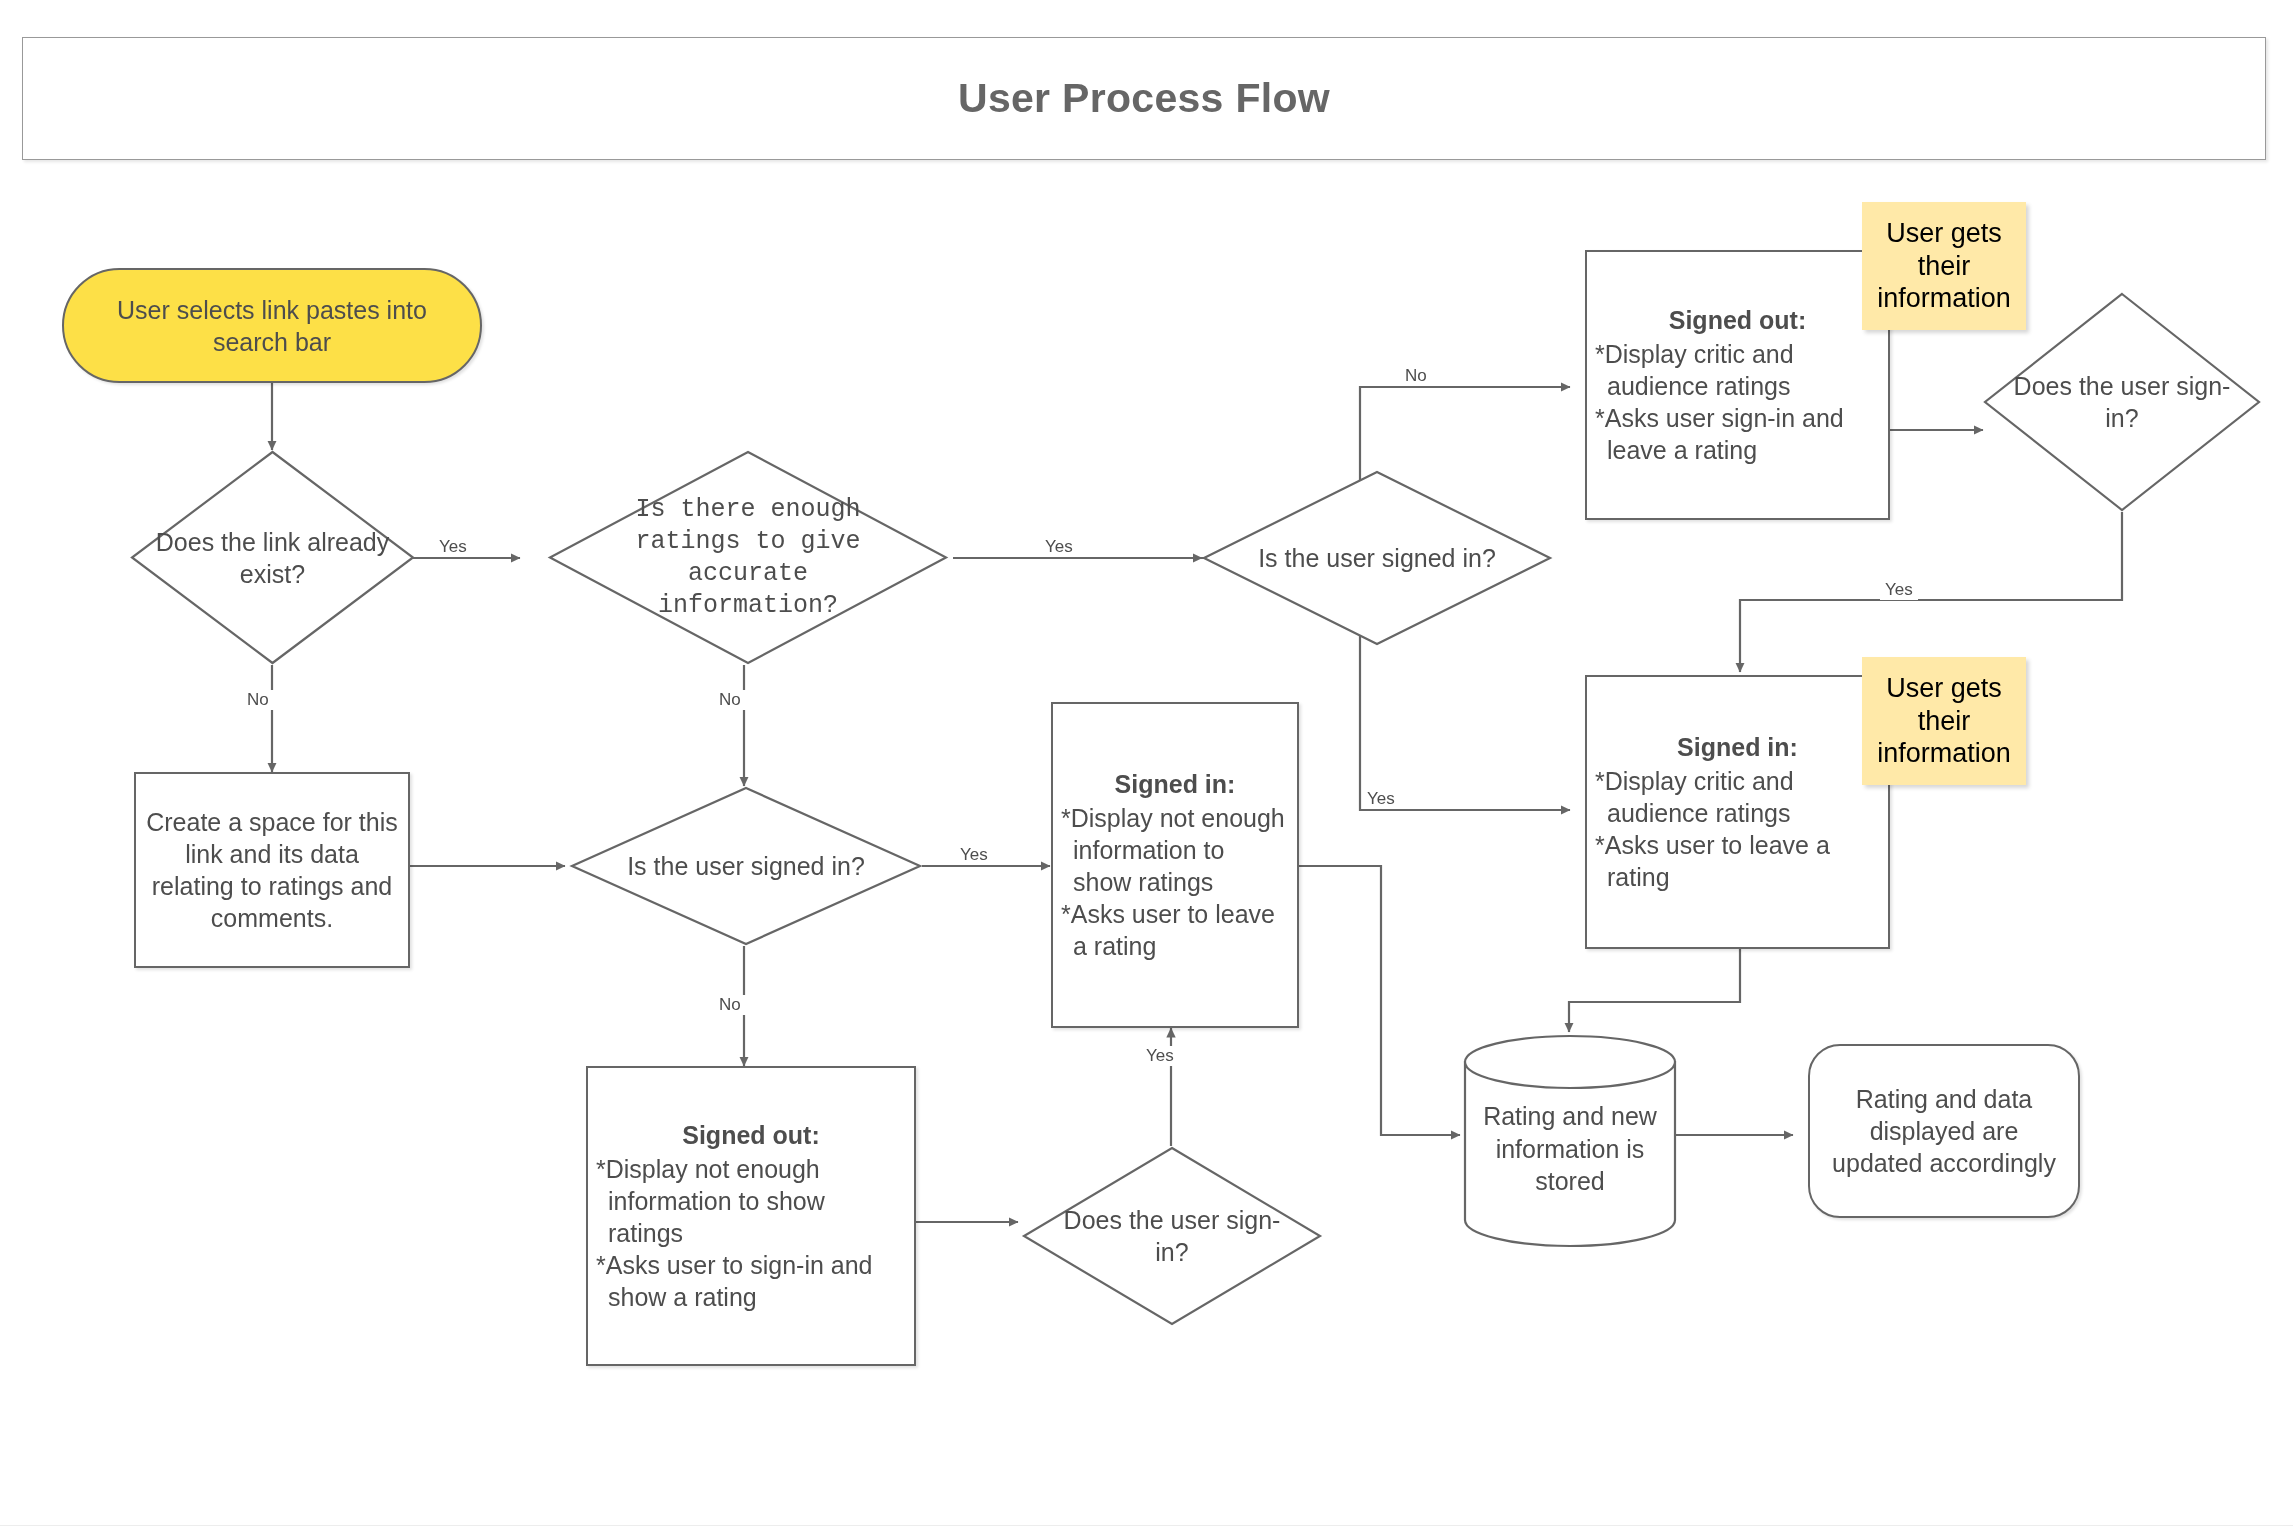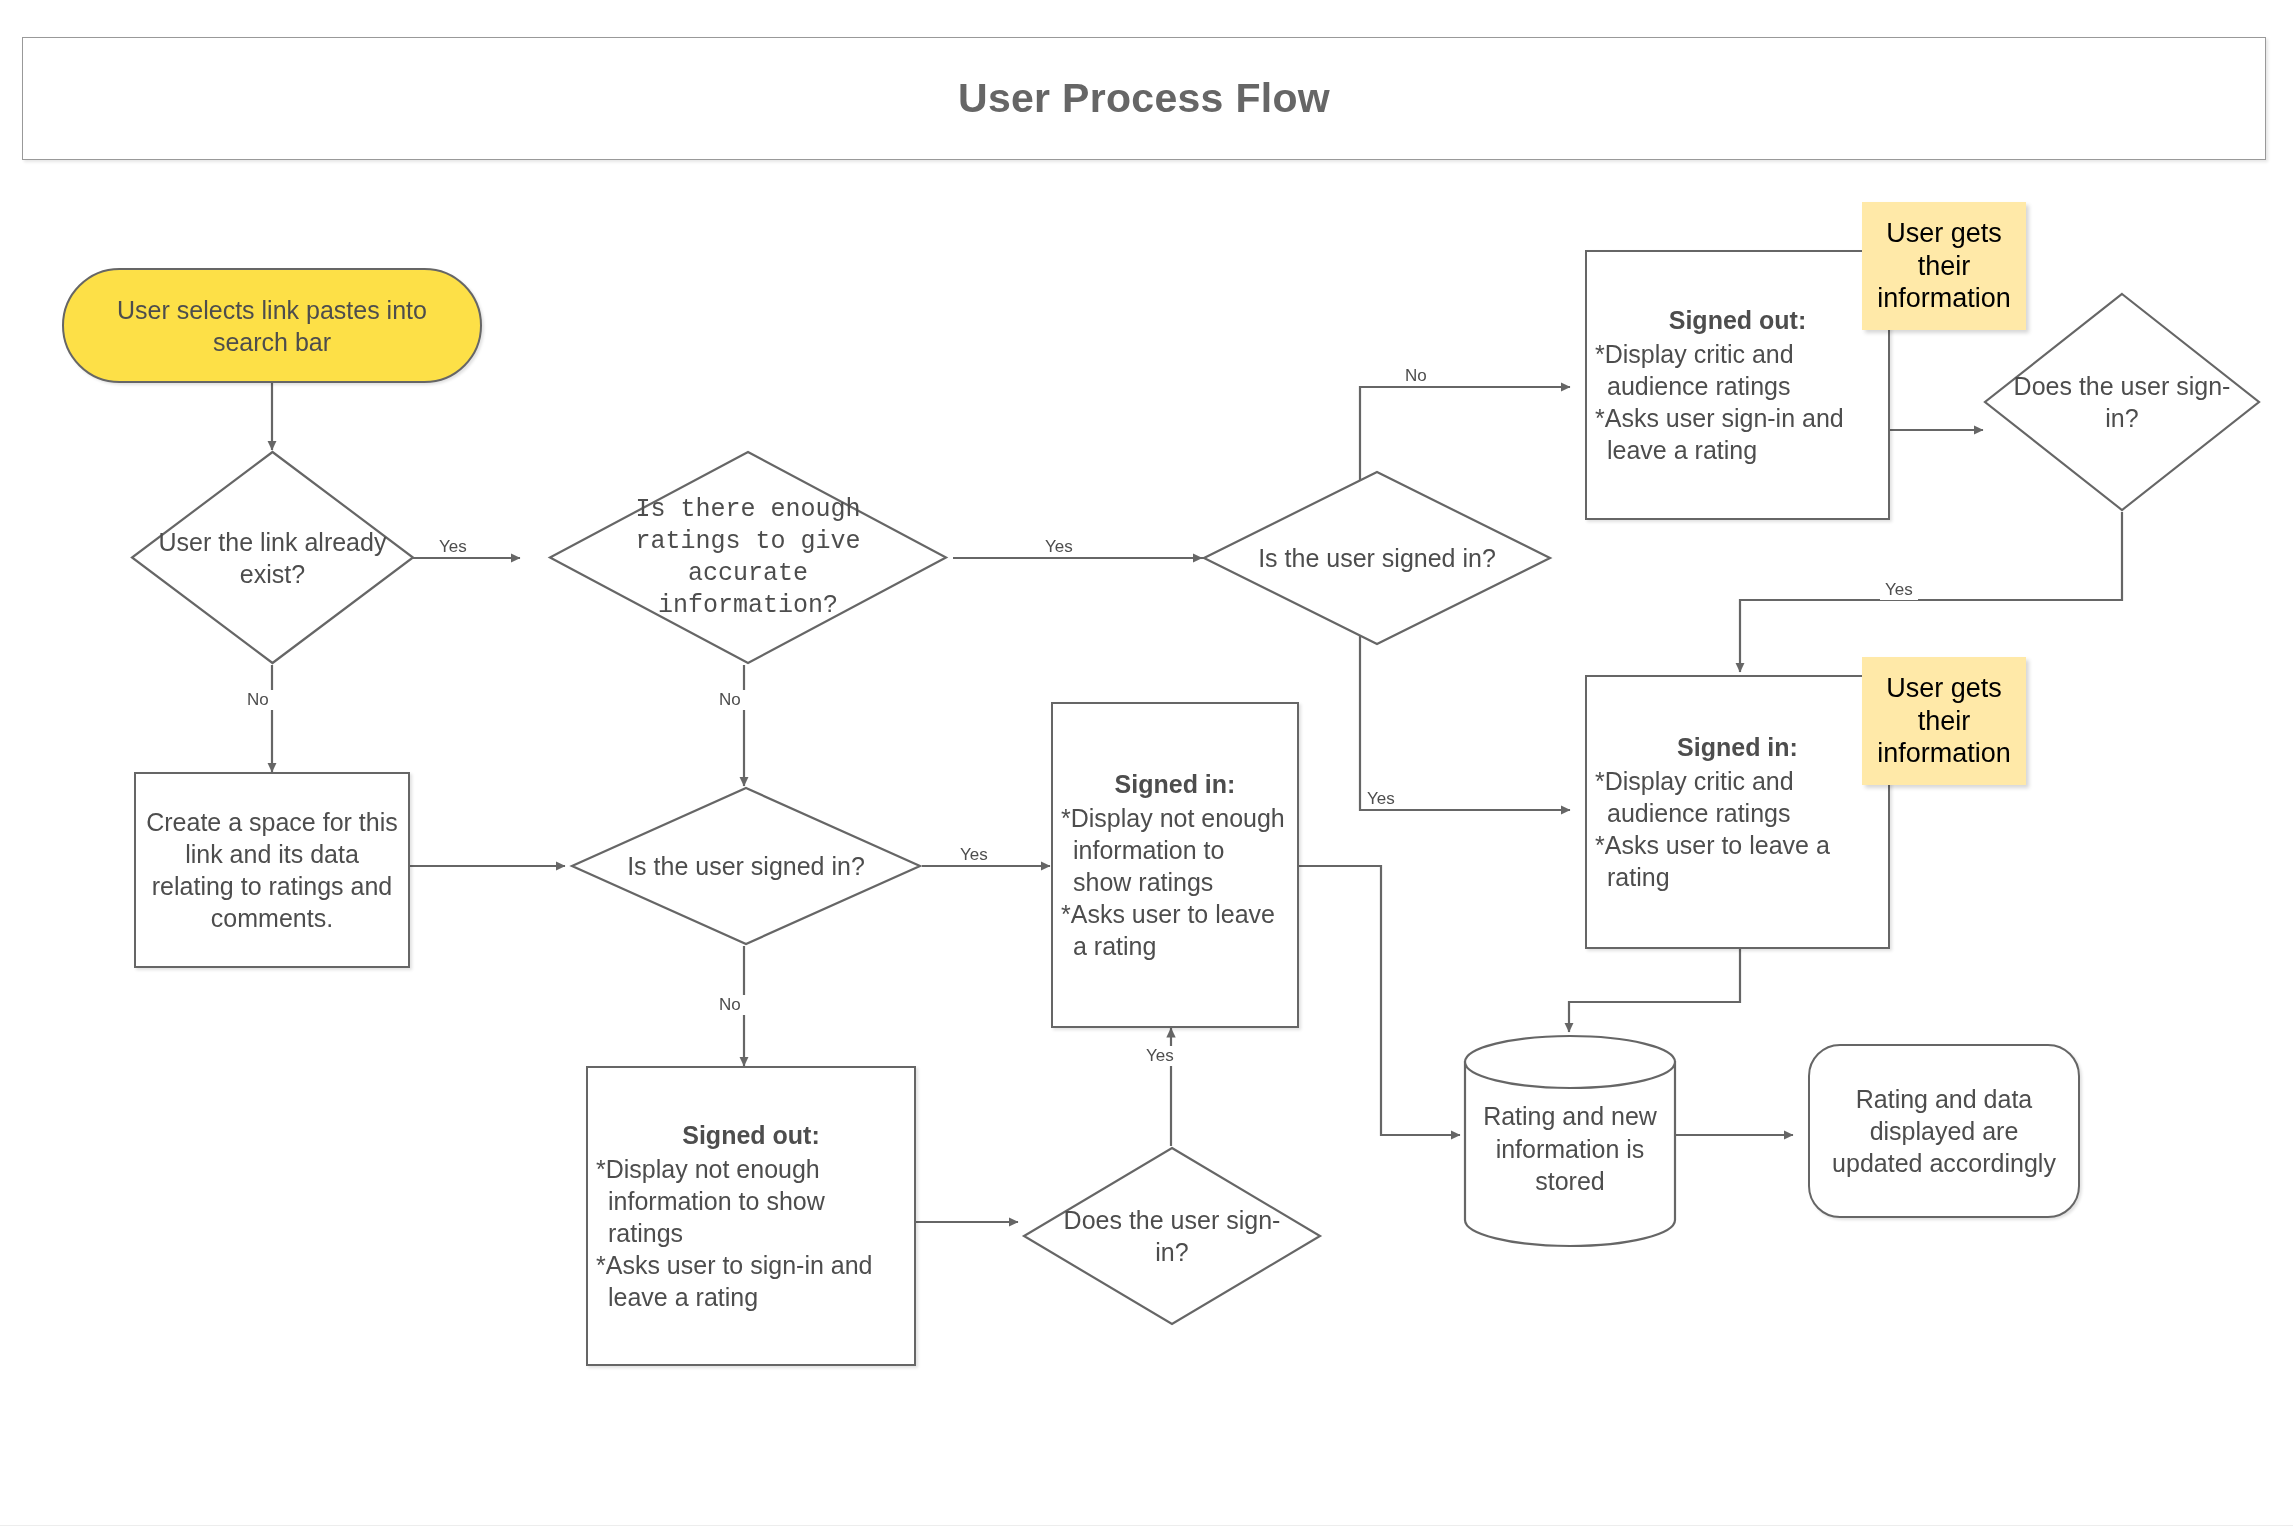--- a/index.html
+++ b/index.html
@@ -253,21 +253,21 @@
   <div class="edge-label" style="left:1141px; top:1046px;">Yes</div>
 
   <div class="node terminator" style="left:62px; top:268px; width:420px; height:115px; z-index:10;">
     <span>User selects link pastes into search bar</span>
   </div>
 
   <div class="diamond-wrap" style="left:130px; top:450px; width:285px; height:215px; z-index:10;">
     <svg width="285" height="215" viewBox="0 0 285 215" xmlns="http://www.w3.org/2000/svg">
       <polygon points="142.5,2 283,107.5 142.5,213 2,107.5" fill="#ffffff" stroke="#666666" stroke-width="2.2"></polygon>
     </svg>
-    <div class="diamond-label">User the link already exist?</div>
+    <div class="diamond-label">Does the link already exist?</div>
   </div>
 
   <div class="node process proc-centered" style="left:134px; top:772px; width:276px; height:196px; z-index:10;text-align:center;">
     <span>Create a space for this link and its data relating to ratings and comments.</span>
   </div>
 
   <div class="diamond-wrap" style="left:548px; top:450px; width:400px; height:215px; z-index:10;font-family:Liberation Mono, monospace;">
     <svg width="400" height="215" viewBox="0 0 400 215" xmlns="http://www.w3.org/2000/svg">
       <polygon points="200,2 398,107.5 200,213 2,107.5" fill="#ffffff" stroke="#666666" stroke-width="2.2"></polygon>
     </svg>
@@ -286,21 +286,21 @@
       <span class="proc-head">Signed in:</span>
       <span class="proc-line">*Display not enough information to show ratings</span>
       <span class="proc-line">*Asks user to leave a rating</span>
     </div>
   </div>
 
   <div class="node process" style="left:586px; top:1066px; width:330px; height:300px; z-index:10;">
     <div class="body">
       <span class="proc-head">Signed out:</span>
       <span class="proc-line">*Display not enough information to show ratings</span>
-      <span class="proc-line">*Asks user to sign-in and leave a rating</span>
+      <span class="proc-line">*Asks user to sign-in and show a rating</span>
     </div>
   </div>
 
   <div class="diamond-wrap" style="left:1022px; top:1146px; width:300px; height:180px; z-index:10;">
     <svg width="300" height="180" viewBox="0 0 300 180" xmlns="http://www.w3.org/2000/svg">
       <polygon points="150,2 298,90 150,178 2,90" fill="#ffffff" stroke="#666666" stroke-width="2.2"></polygon>
     </svg>
     <div class="diamond-label" style="padding:0 38px;">Does the user sign-in?</div>
   </div>
 

